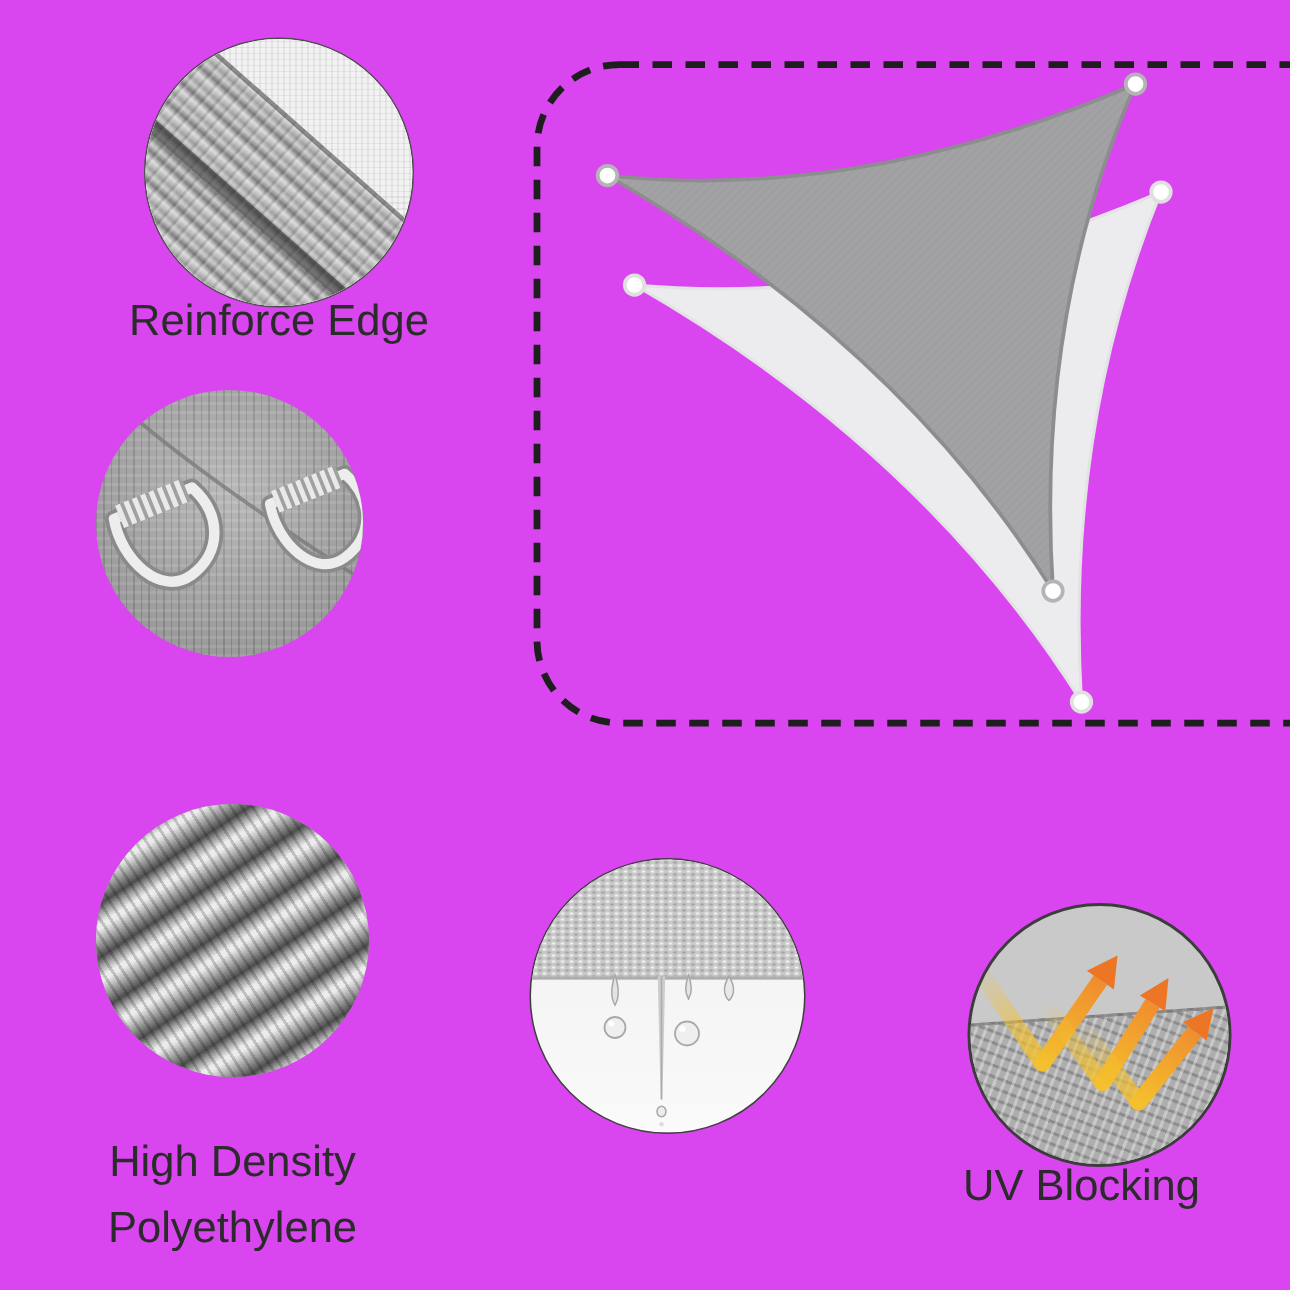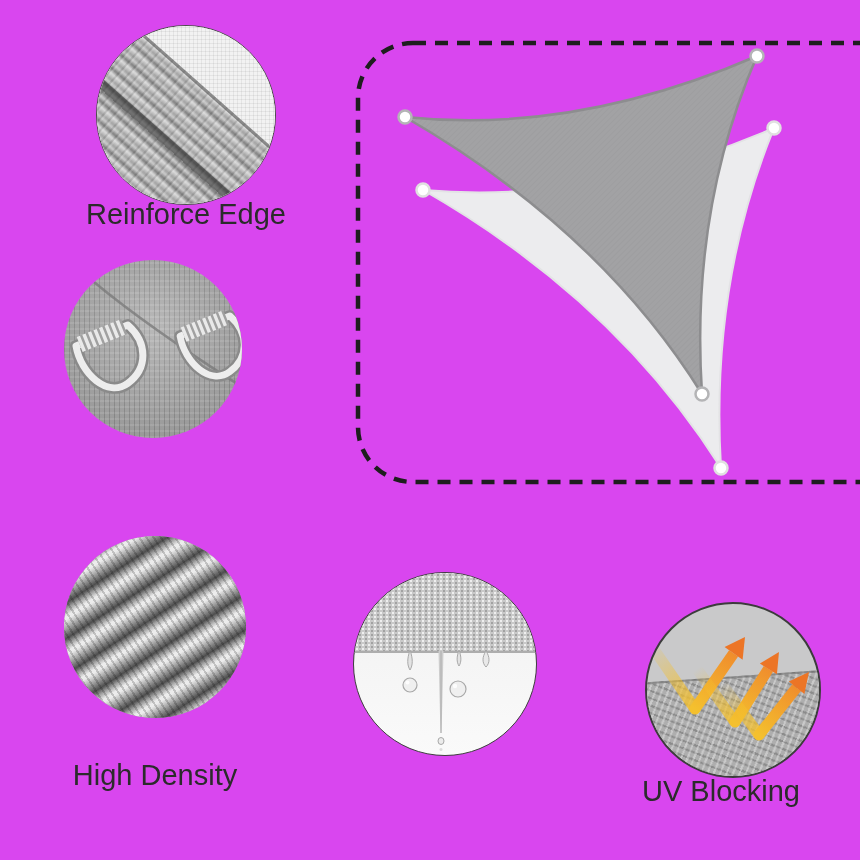--- a/index.html
+++ b/index.html
@@ -117,20 +117,21 @@
         <line x1="4" y1="0" x2="52" y2="0" stroke="#e9e9e9" stroke-width="16" stroke-dasharray="3.5 2.5"></line>
       </g>
     </svg>
   </div>
 
   <div class="circle c3">
     <div class="c3-band"></div>
   </div>
   <div class="label l3">
     <span>High Density</span>
+    <span>Polyethylene</span>
   </div>
 
   <div class="circle c4">
     <div class="c4-fab"></div>
     <svg class="abs" viewBox="0 0 182 182">
       <polygon points="84.5,78 89.5,78 87.6,160 86.4,160" fill="#cdcdcd"></polygon>
       <line x1="87" y1="78" x2="87" y2="160" stroke="rgba(150,150,150,.6)" stroke-width="1"></line>
       <ellipse cx="87" cy="168" rx="3" ry="3.5" fill="#ececec" stroke="#a8a8a8" stroke-width="1"></ellipse>
       <circle cx="87" cy="176.5" r="1.5" fill="#dcdcdc"></circle>
       <path d="M56,77 C53,86 53,92 56,97 C59,92 59,86 56,77 Z" fill="#e3e3e3" stroke="#a8a8a8" stroke-width="1"></path>

